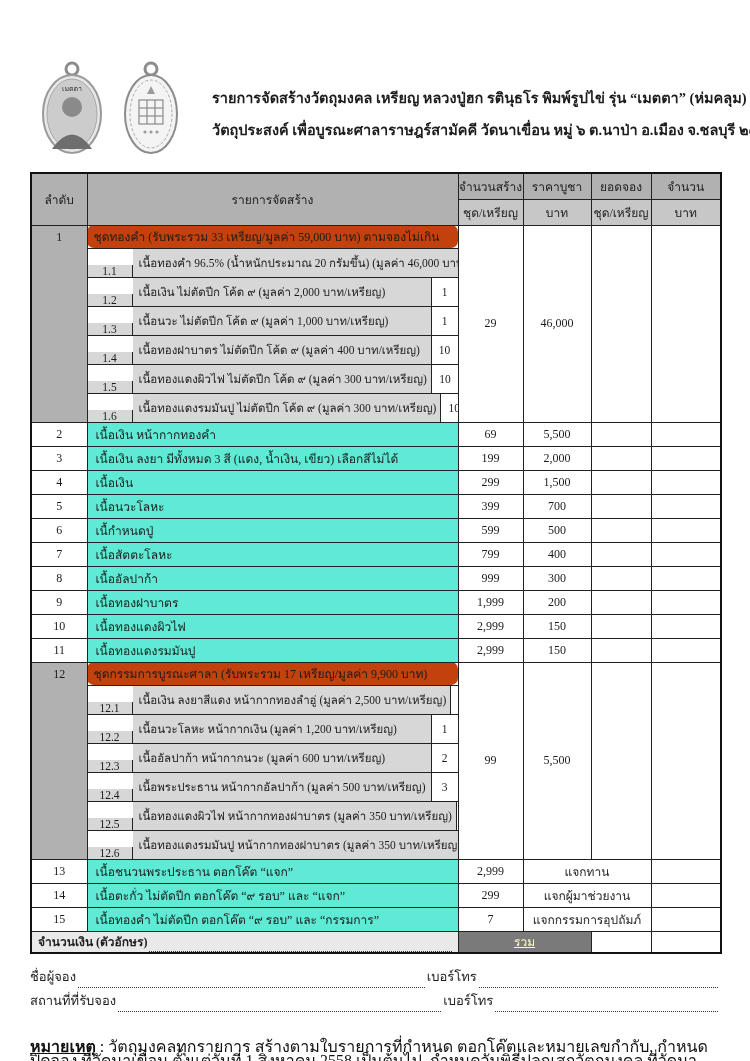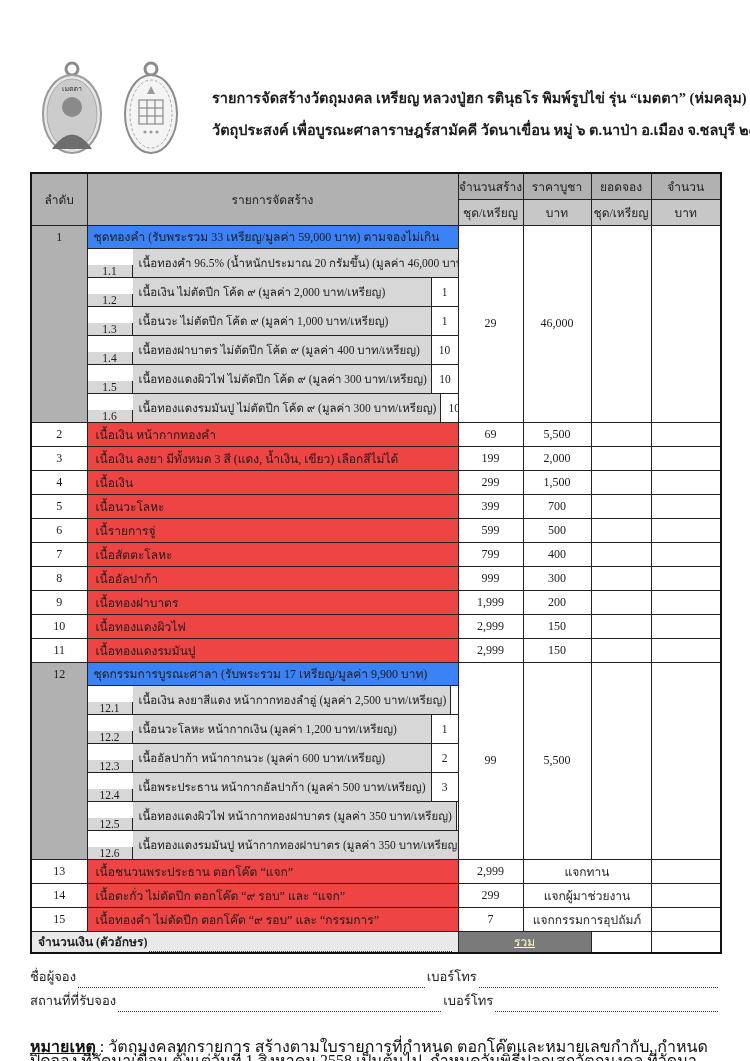--- a/index.html
+++ b/index.html
@@ -21,22 +21,22 @@
                 border:2.5px solid #111; }
   table.order td, table.order th { border:1.5px solid #222; font-size:12px; font-weight:normal;
                 overflow:hidden; }
   th.h-top { background:#b1b1b1; font-weight:bold; font-size:12px; }
   th.h-sub { background:#c7c7c7; font-weight:bold; font-size:11.5px; }
   tr.thead-top { height:26px; } tr.thead-sub { height:26px; }
 
   td.no-cell { text-align:center; }
   td.no-cell-group { text-align:center; vertical-align:top; padding-top:4px; background:#b1b1b1; }
   td.num { text-align:center; vertical-align:middle; }
-  td.desc-cell { padding-left:8px; background:#ef4444; }
-  td.group-title { background:#3b82f6; font-weight:bold; padding-left:6px; }
+  td.desc-cell { padding-left:8px; background:#5eead4; }
+  td.group-title { background:#c2410c; font-weight:bold; padding-left:6px;border-radius:7px; }
   tr.group-head { height:23px; }
   tr.sub-row { height:22px; }
   tr.item-row { height:24px; }
   tr.giveaway-row { height:24px; }
 
   td.group-item-cell { padding:0; }
   .grp-sub { display:flex; align-items:stretch; height:100%; min-height:20px; }
   .sub-no { width:45px; flex:0 0 45px; border-right:1.5px solid #222; background:#d7d7d7;
             display:flex; align-items:center; justify-content:center; font-size:11.5px;margin-top:16px; }
   .sub-desc { flex:1; background:#d7d7d7; display:flex; align-items:center;
@@ -222,21 +222,21 @@
     <tr class="item-row">
       <td class="no-cell">5</td>
       <td class="desc-cell">เนื้อนวะโลหะ</td>
       <td class="num">399</td>
       <td class="num">700</td>
       <td></td>
           <td></td>
         </tr>
     <tr class="item-row">
       <td class="no-cell">6</td>
-      <td class="desc-cell">เนื้รายการจู่</td>
+      <td class="desc-cell">เนื้กำหนดปู่</td>
       <td class="num">599</td>
       <td class="num">500</td>
       <td></td>
           <td></td>
         </tr>
     <tr class="item-row">
       <td class="no-cell">7</td>
       <td class="desc-cell">เนื้อสัตตะโลหะ</td>
       <td class="num">799</td>
       <td class="num">400</td>

